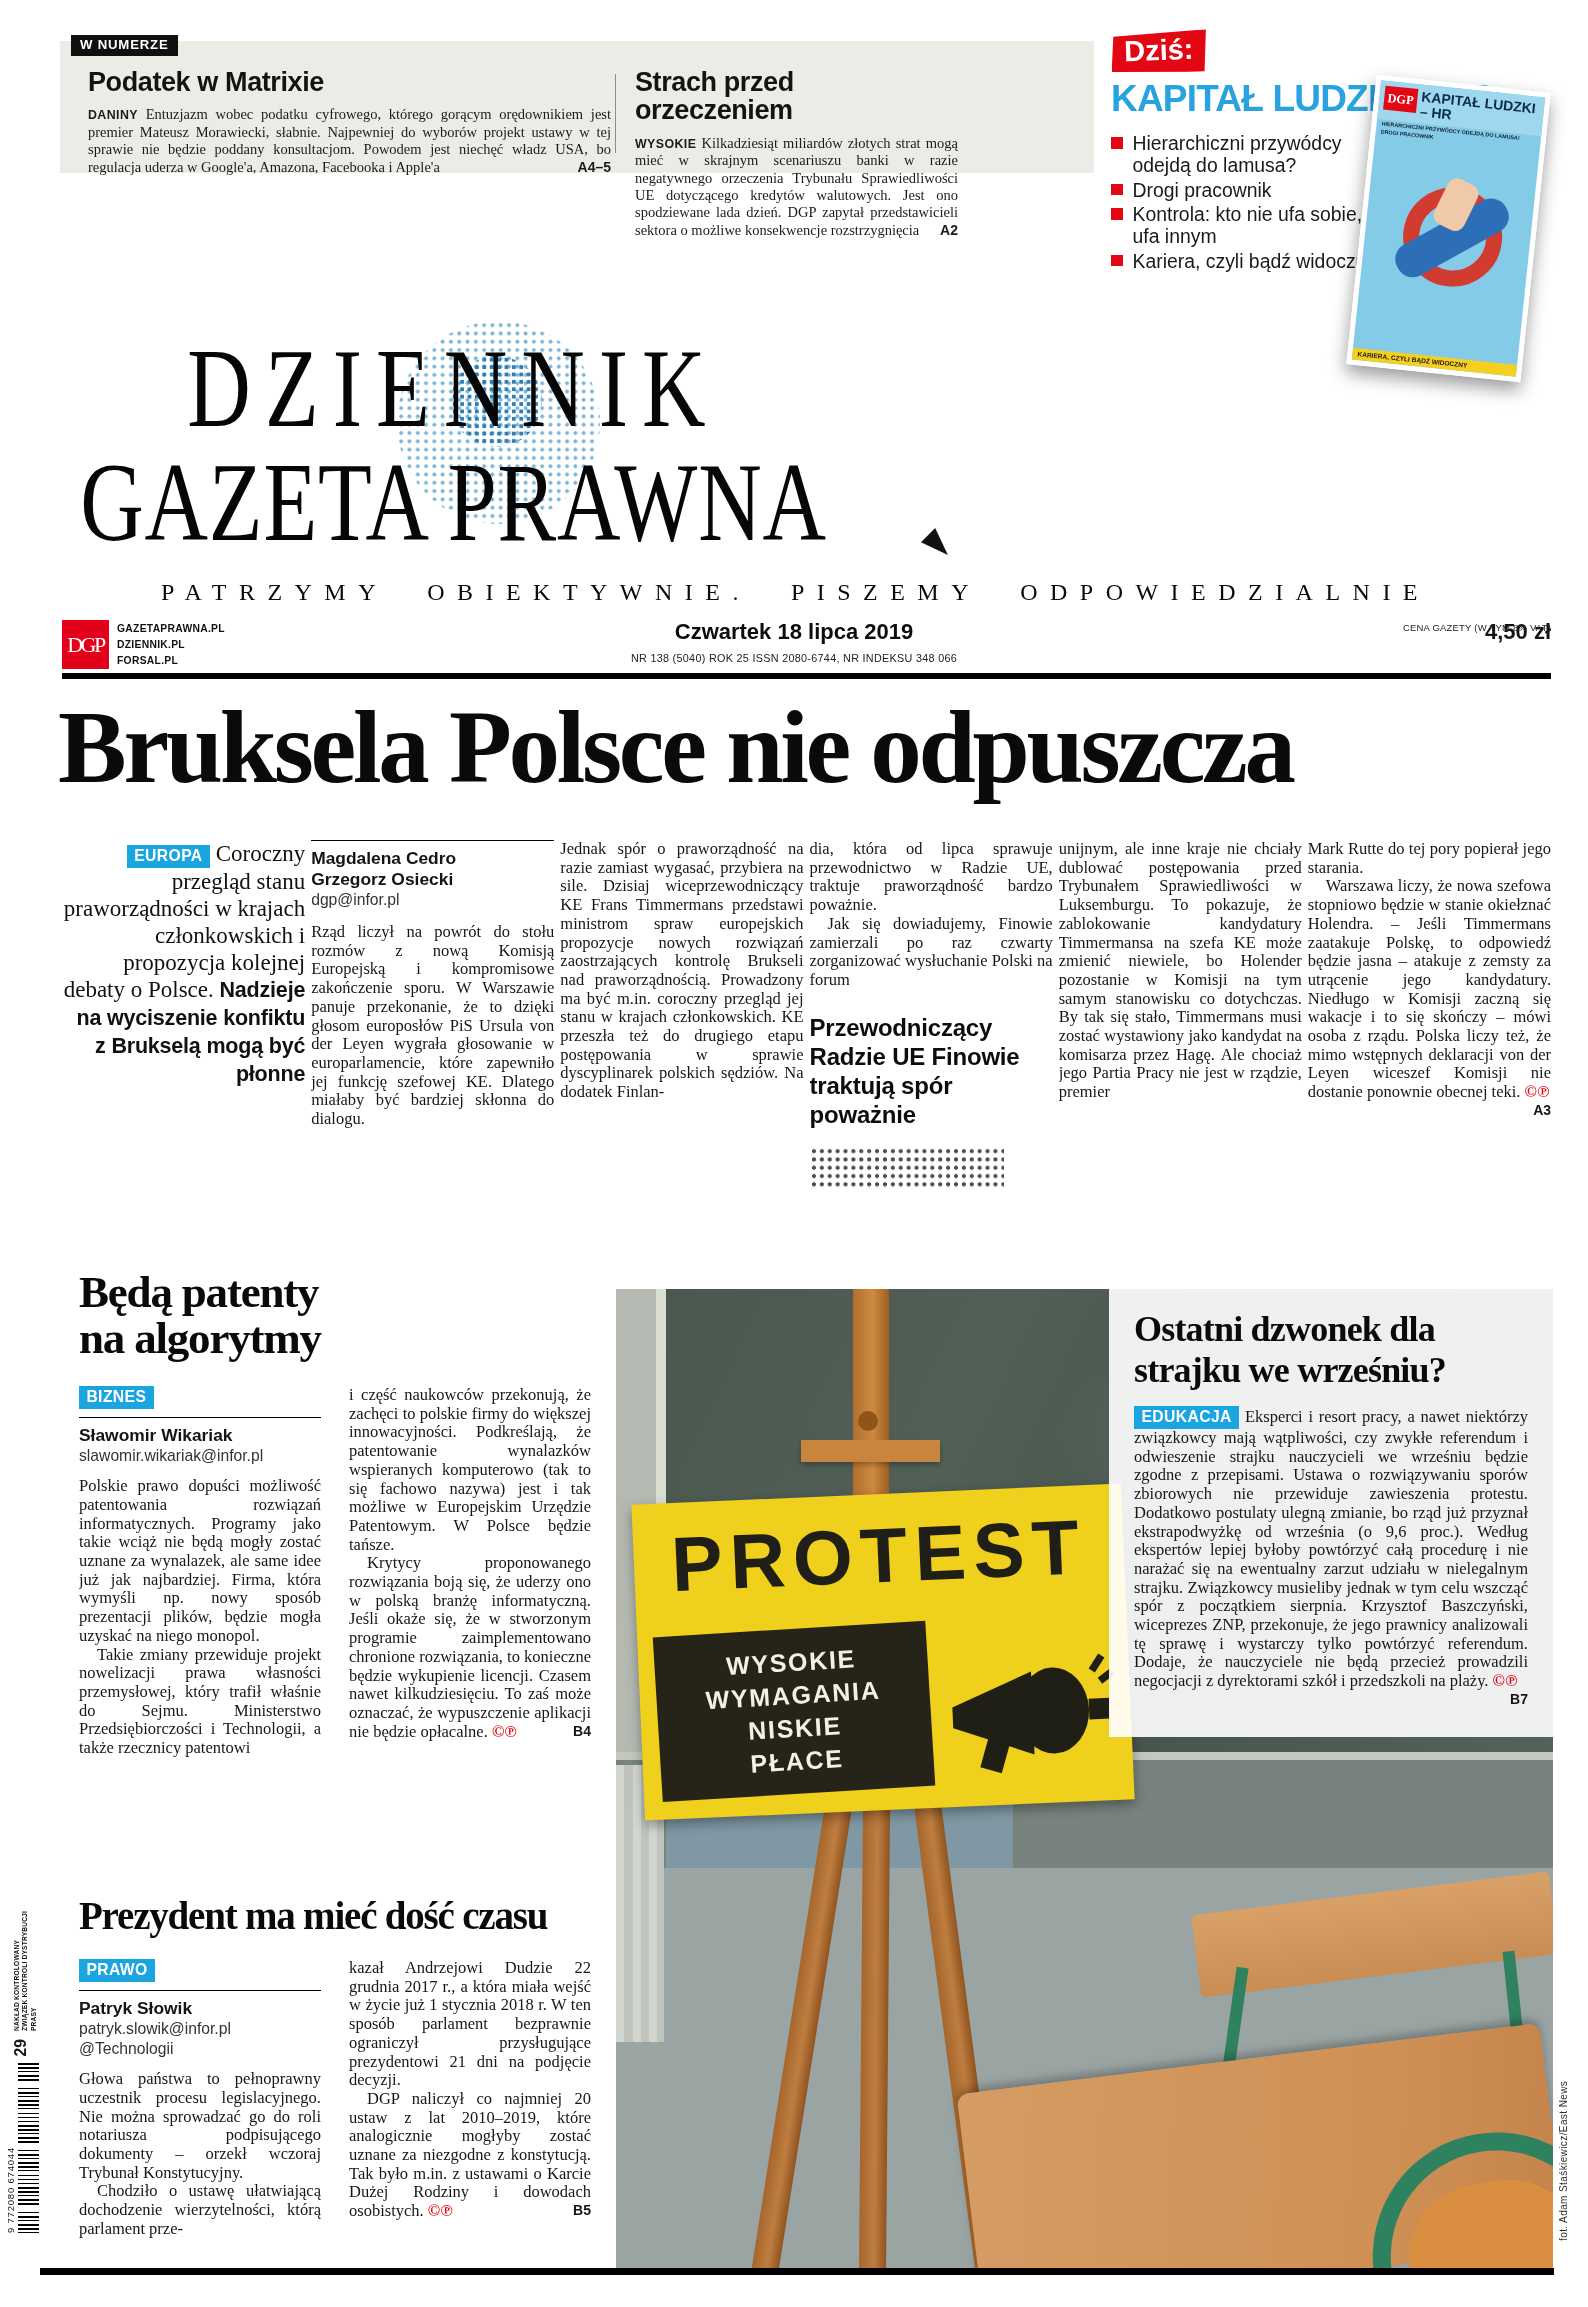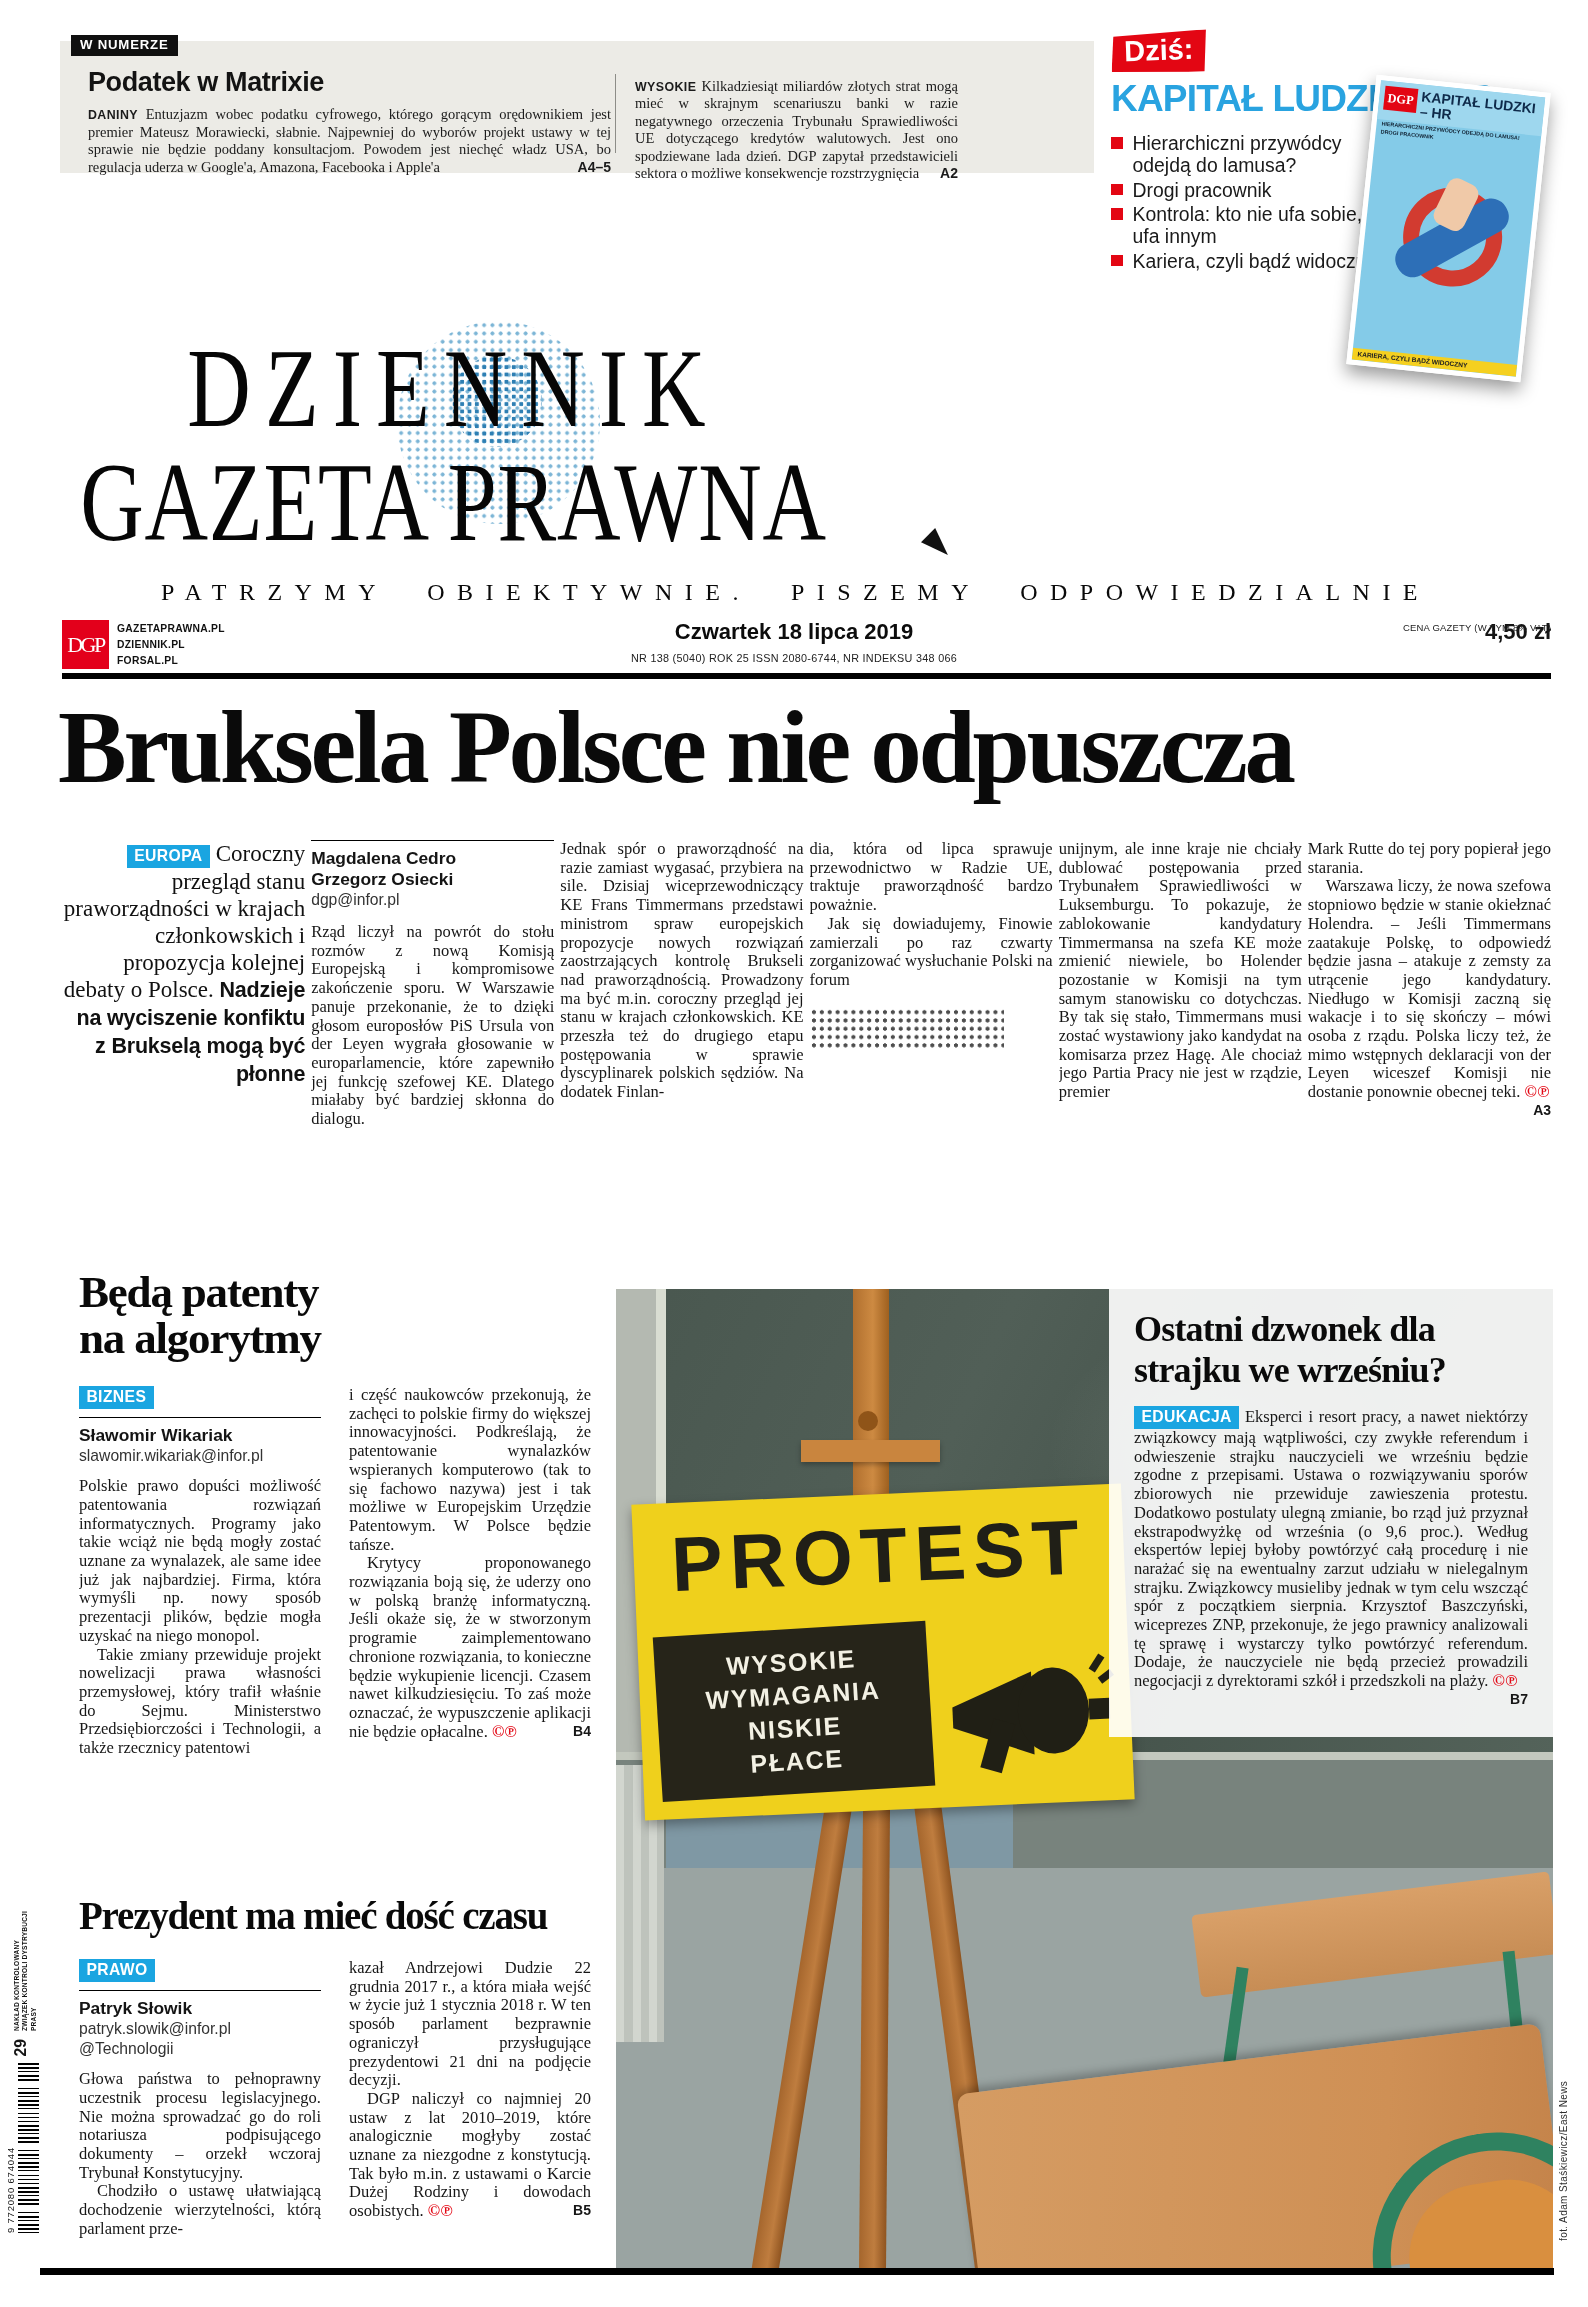--- a/index.html
+++ b/index.html
@@ -148,20 +148,21 @@
     <p class="teaser-body" style="margin-top:10px;">
       <span class="kicker">DANINY</span>
       <span>Entuzjazm wobec podatku cyfrowego, którego gorącym orędownikiem jest premier Mateusz Morawiecki, słabnie. Najpewniej do wyborów projekt ustawy w tej sprawie nie będzie poddany konsultacjom. Powodem jest niechęć władz USA, bo regulacja uderza w Google'a, Amazona, Facebooka i Apple'a</span>
       <span class="pageref">A4–5</span>
     </p>
   </div>
 
   <div class="abs vsep" style="left:615px; top:74px; height:79px;"></div>
 
   <div class="abs" style="left:635px; top:68px; width:323px;">
+    <div class="teaser-title">Strach przed orzeczeniem</div>
     <p class="teaser-body" style="margin-top:10px;">
       <span class="kicker">WYSOKIE</span>
       <span>Kilkadziesiąt miliardów złotych strat mogą mieć w skrajnym scenariuszu banki w razie negatywnego orzeczenia Trybunału Sprawiedliwości UE dotyczącego kredytów walutowych. Jest ono spodziewane lada dzień. DGP zapytał przedstawicieli sektora o możliwe konsekwencje rozstrzygnięcia</span>
       <span class="pageref">A2</span>
     </p>
   </div>
 
   <div class="abs dzis-badge">Dziś:</div>
   <div class="abs promo-title">KAPITAŁ LUDZKI – HR</div>
   <div class="abs promo-bullets">
@@ -219,20 +220,21 @@
         <div class="byline-mail">dgp@infor.pl</div>
       </div>
       <p class="body-txt">Rząd liczył na powrót do stołu rozmów z nową Komisją Europejską i kompromisowe zakończenie sporu. W Warszawie panuje przekonanie, że to dzięki głosom europosłów PiS Ursula von der Leyen wygrała głosowanie w europarlamencie, które zapewniło jej funkcję szefowej KE. Dlatego miałaby być bardziej skłonna do dialogu.</p>
     </div>
     <div class="lead-col">
       <p class="body-txt">Jednak spór o praworządność na razie zamiast wygasać, przybiera na sile. Dzisiaj wiceprzewodniczący KE Frans Timmermans przedstawi ministrom spraw europejskich propozycje nowych rozwiązań zaostrzających kontrolę Brukseli nad praworządnością. Prowadzony ma być m.in. coroczny przegląd jej stanu w krajach członkowskich. KE przeszła też do drugiego etapu postępowania w sprawie dyscyplinarek polskich sędziów. Na dodatek Finlan-</p>
     </div>
     <div class="lead-col">
       <p class="body-txt">dia, która od lipca sprawuje przewodnictwo w Radzie UE, traktuje praworządność bardzo poważnie.</p>
       <p class="body-txt indent">Jak się dowiadujemy, Finowie zamierzali po raz czwarty zorganizować wysłuchanie Polski na forum</p>
+      <div class="pullquote">Przewodniczący Radzie UE Finowie traktują spór poważnie</div>
       <div class="dots"></div>
     </div>
     <div class="lead-col">
       <p class="body-txt">unijnym, ale inne kraje nie chciały dublować postępowania przed Trybunałem Sprawiedliwości w Luksemburgu. To pokazuje, że zablokowanie kandydatury Timmermansa na szefa KE może zmienić niewiele, bo Holender pozostanie w Komisji na tym samym stanowisku co dotychczas. By tak się stało, Timmermans musi zostać wystawiony jako kandydat na komisarza przez Hagę. Ale chociaż jego Partia Pracy nie jest w rządzie, premier</p>
     </div>
     <div class="lead-col">
       <p class="body-txt">Mark Rutte do tej pory popierał jego starania.</p>
       <p class="body-txt indent"><span>Warszawa liczy, że nowa szefowa stopniowo będzie w stanie okiełznać Holendra. – Jeśli Timmermans zaatakuje Polskę, to odpowiedź będzie jasna – atakuje z zemsty za utrącenie jego kandydatury. Niedługo w Komisji zaczną się wakacje i to się skończy – mówi osoba z rządu. Polska liczy też, że mimo wstępnych deklaracji von der Leyen wiceszef Komisji nie dostanie ponownie obecnej teki.</span>
         <span class="cp">©℗</span>
         <span class="pageref">A3</span>

